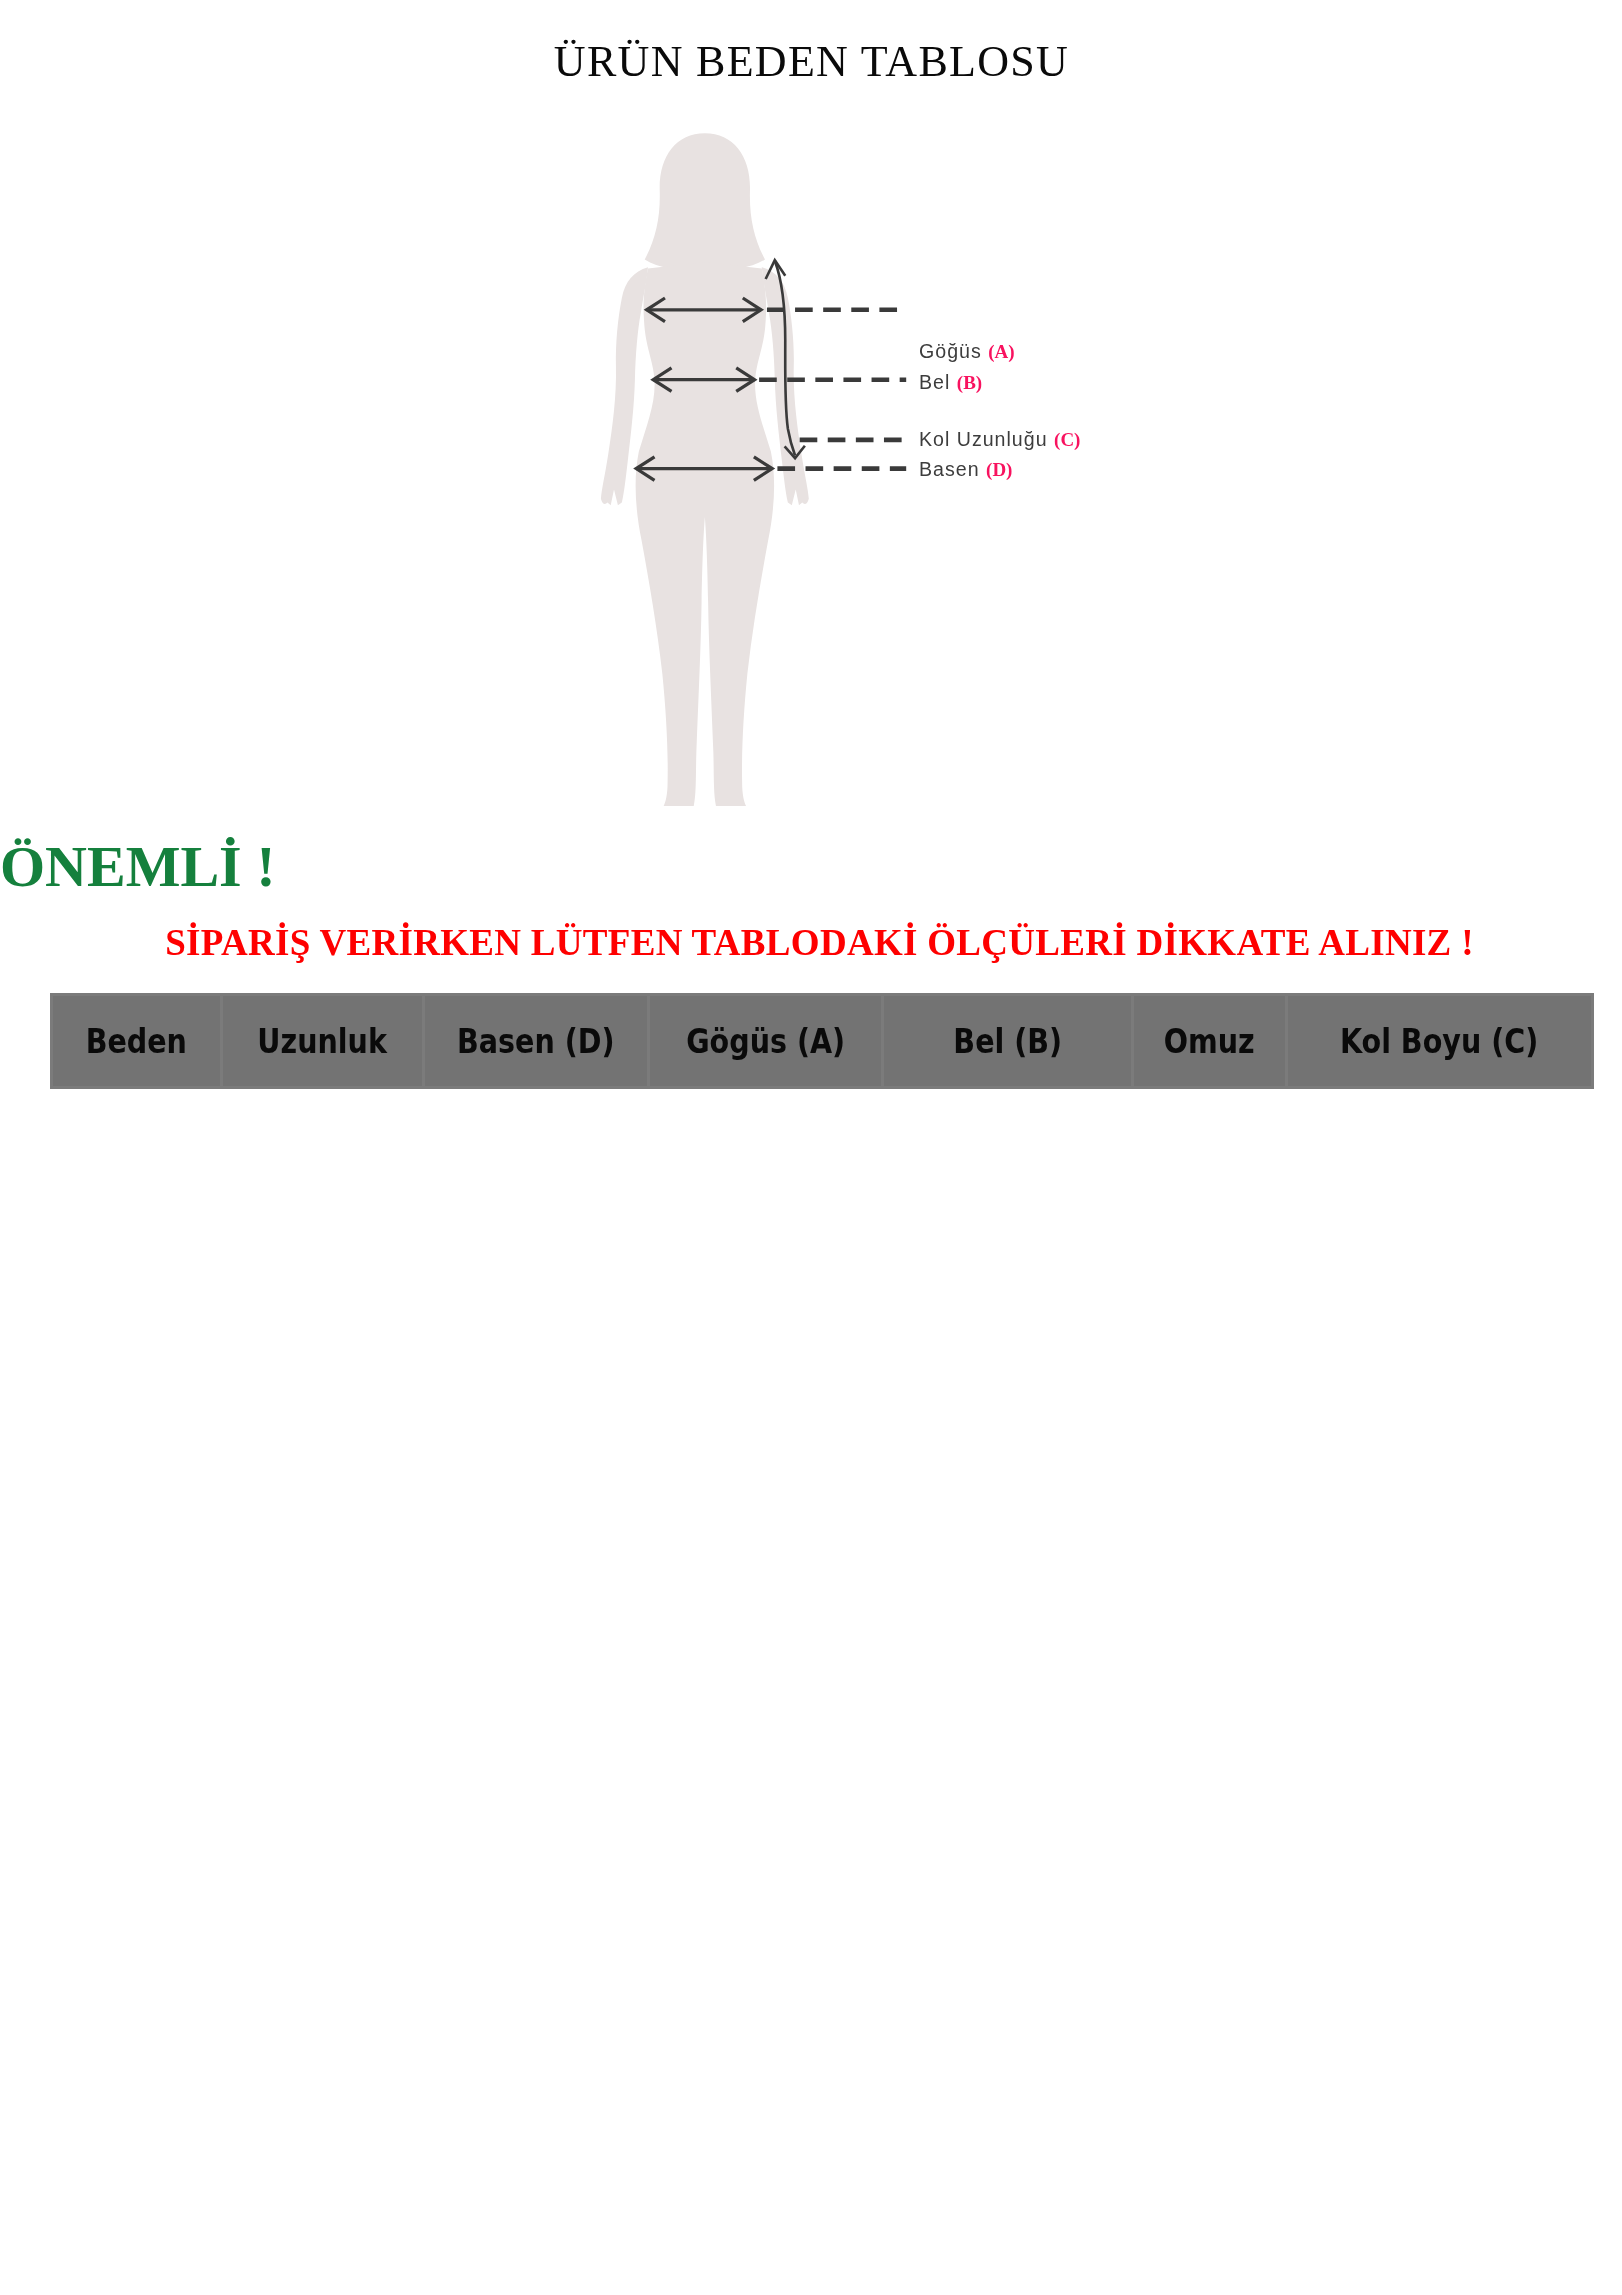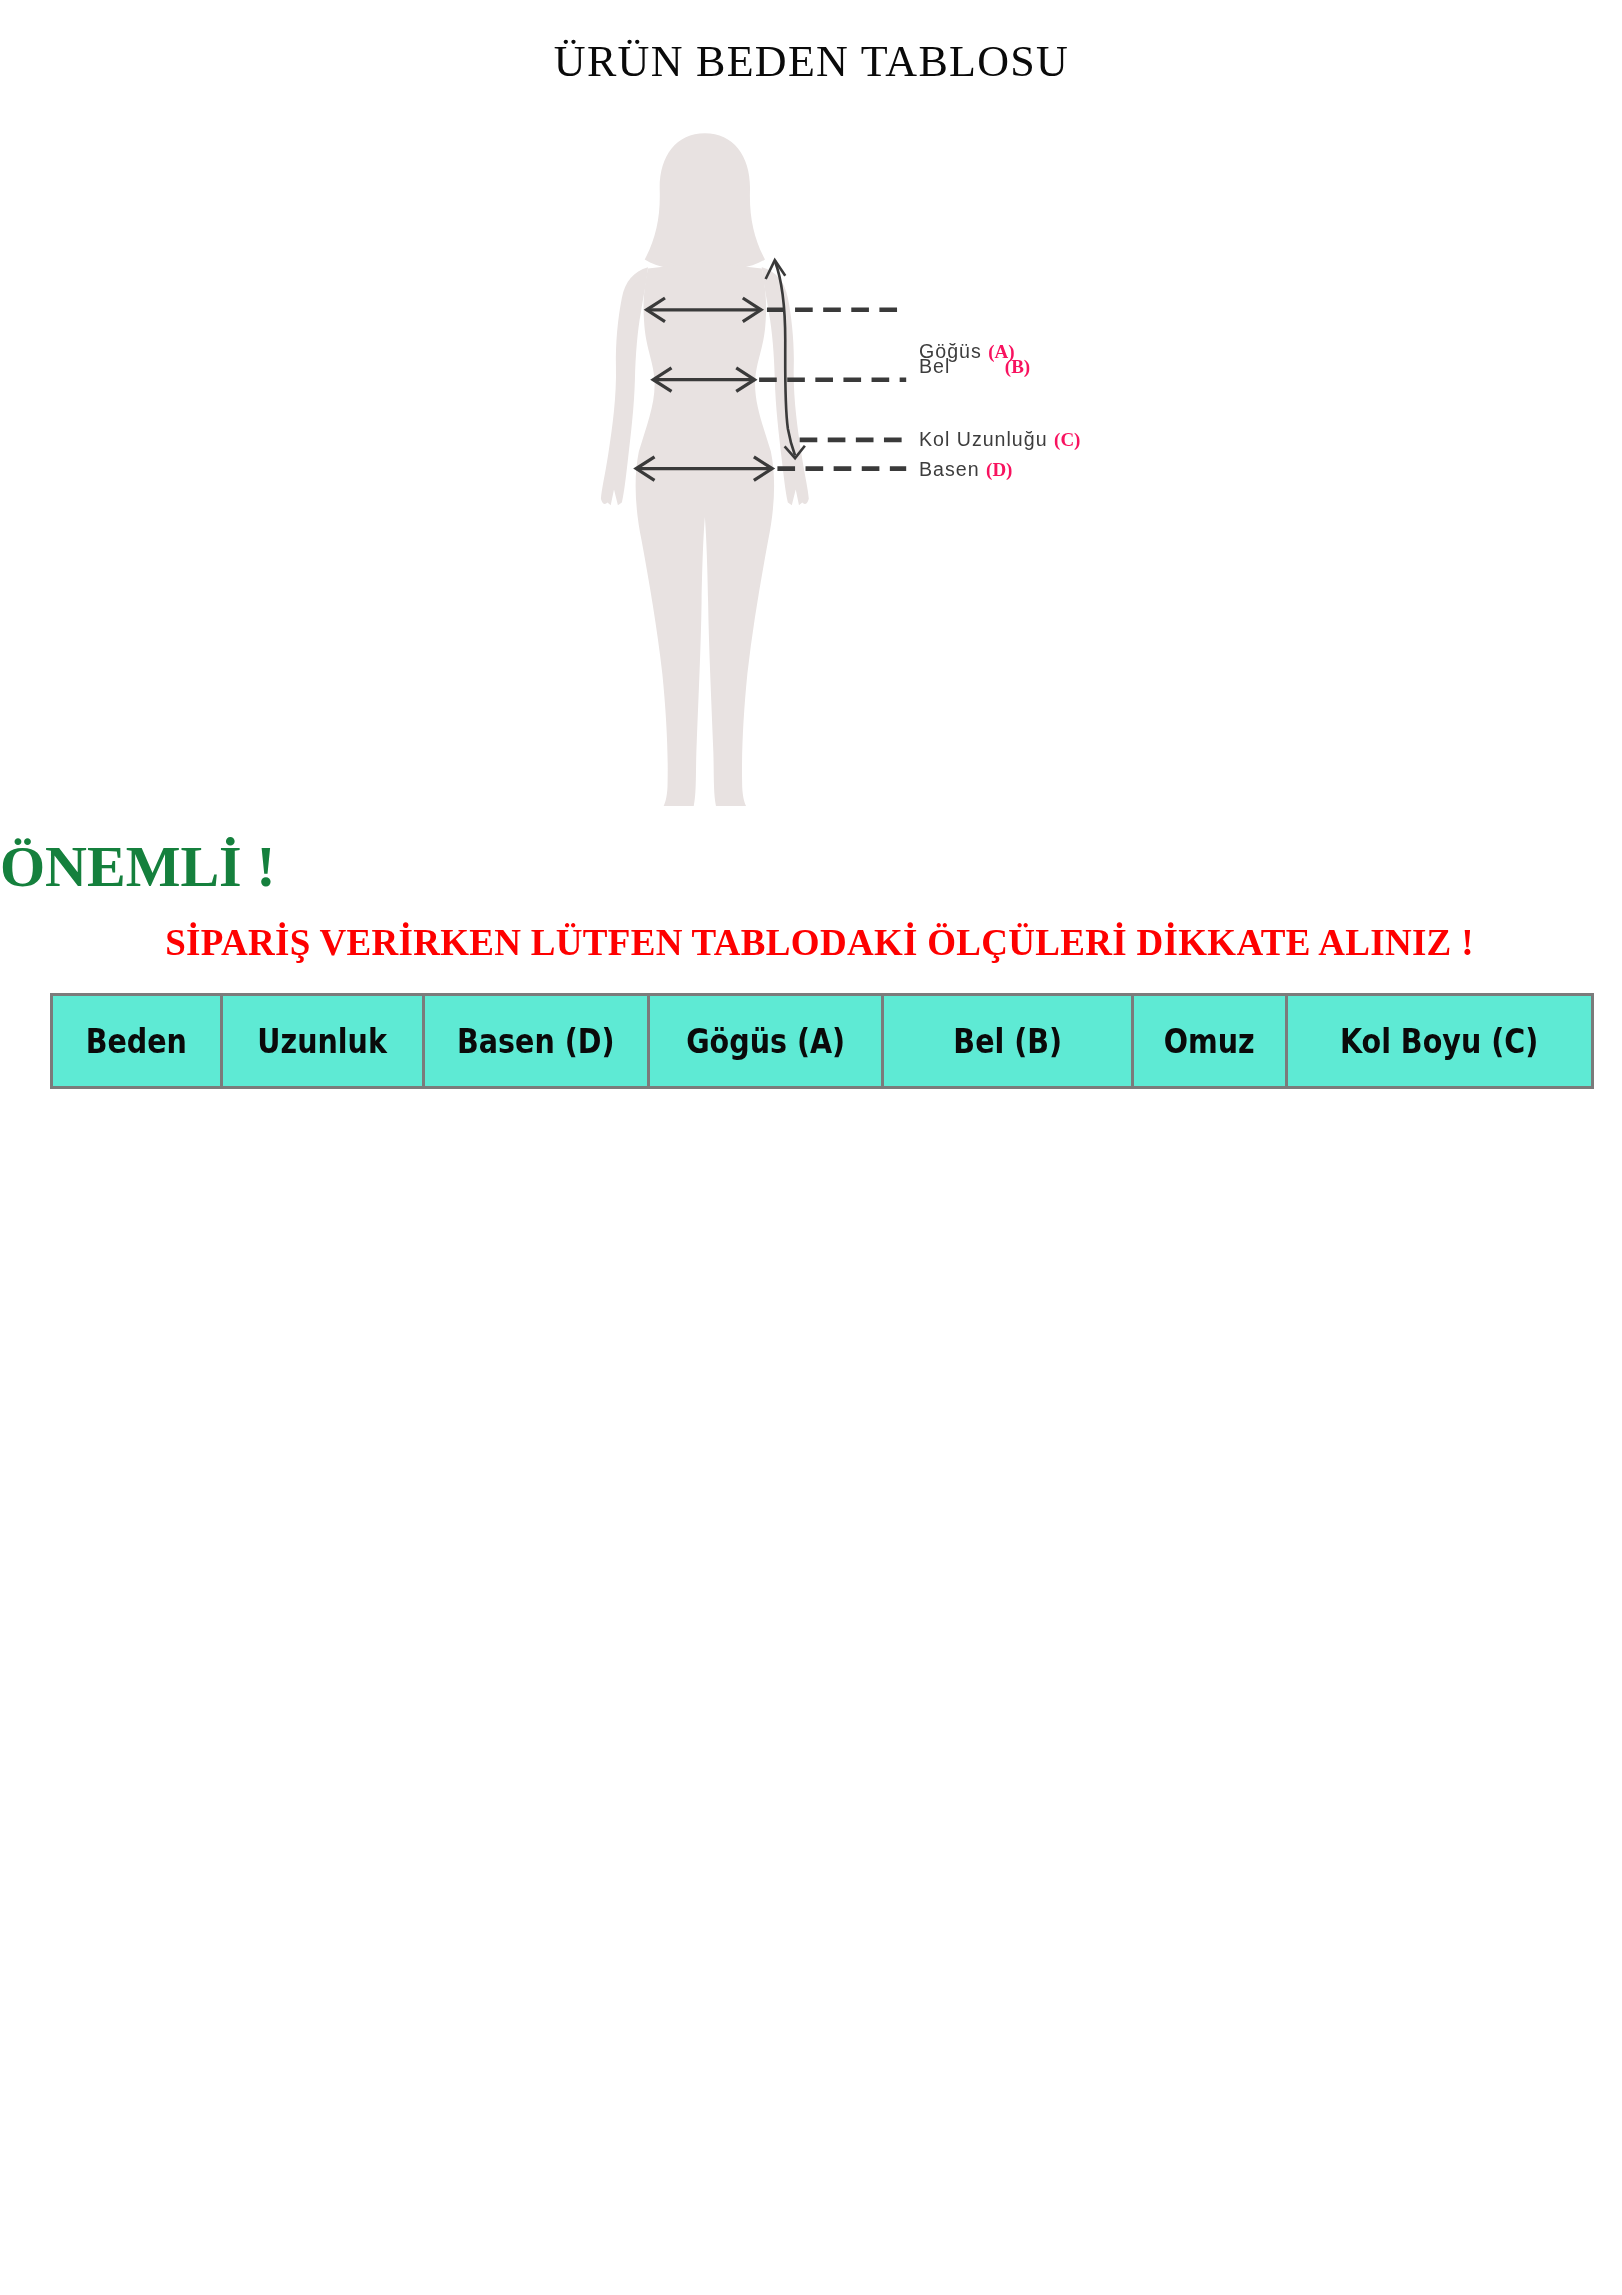--- a/index.html
+++ b/index.html
@@ -46,33 +46,33 @@
     font-size:19.6px; letter-spacing:1px;
     color:#3d3d3d; white-space:nowrap;
   }
   .fig-label .letter{
     font-family:"Liberation Serif", serif;
     font-weight:bold; font-size:19px;
     letter-spacing:0;
     color:#f8125f; margin-left:6.5px;
   }
   #label-gogus{top:297px;margin-top:40px;}
-  #label-bel{top:352px;gap:48px;}
+  #label-bel{top:368px;}
   #label-kol{top:425px;}
   #label-basen{top:455px;}
   
   .size-table{
     position:absolute; left:50px; top:993px;
     width:1540px;
     border-collapse:collapse; table-layout:fixed;
   }
   .size-table td{
     border:3.9px solid #7b7b7b;
     text-align:center; vertical-align:middle;
-    padding:0; background:#5eead4;
+    padding:0; background:#737373;
   }
   .size-table tr.hdr{height:93px;}
   .size-table tr.val{height:92px;}
   .cond{
     display:inline-block;
     transform:scaleX(0.84);
     transform-origin:center center;
     white-space:nowrap;
     font-family:"DejaVu Sans", sans-serif;
     font-size:34px; color:#0a0a0a;

